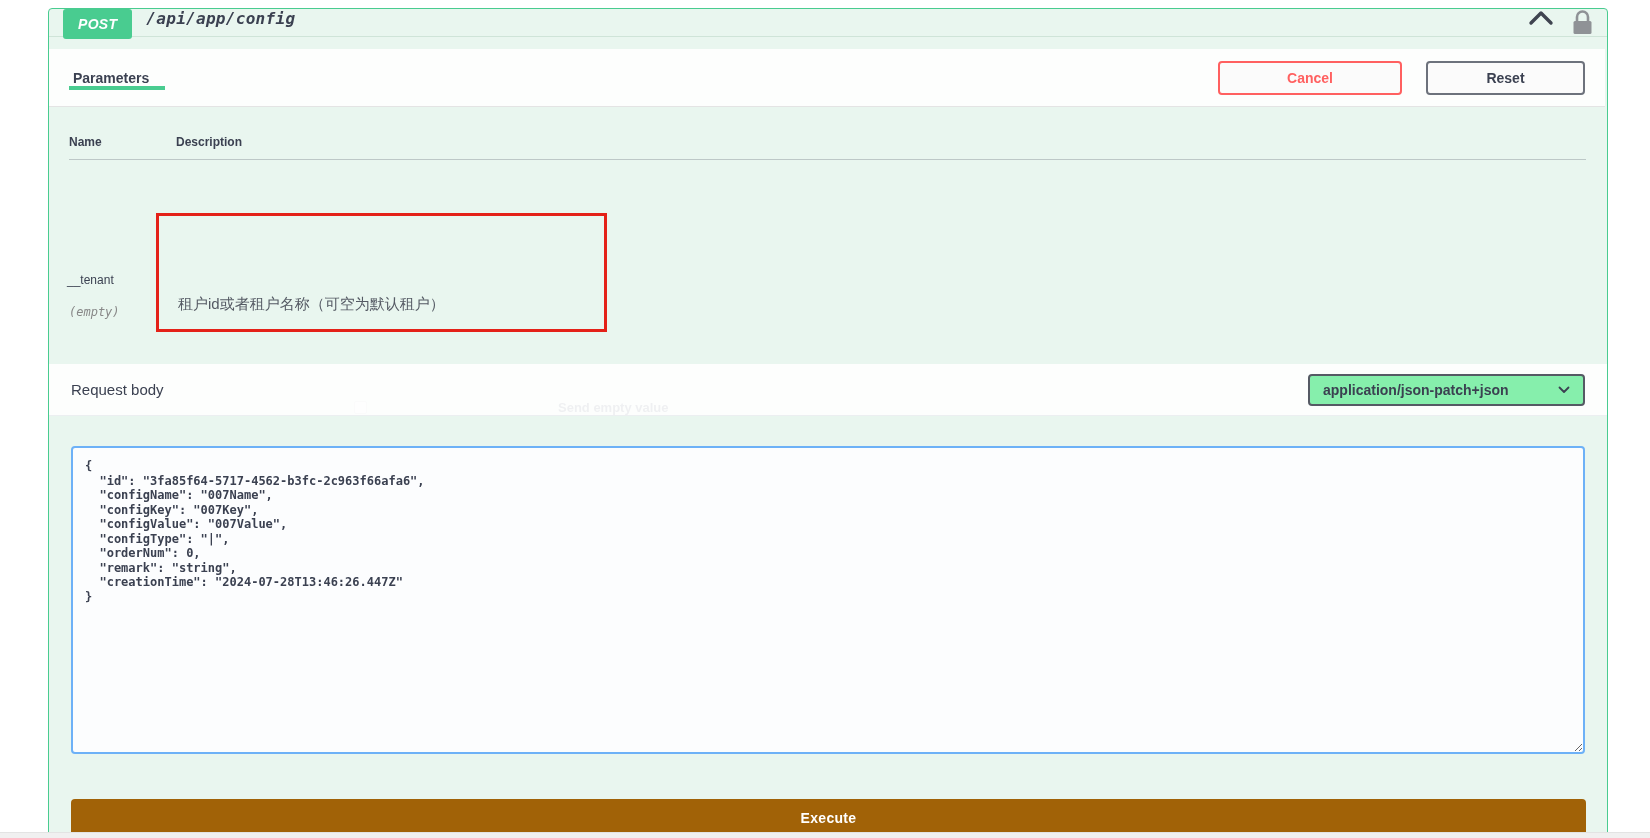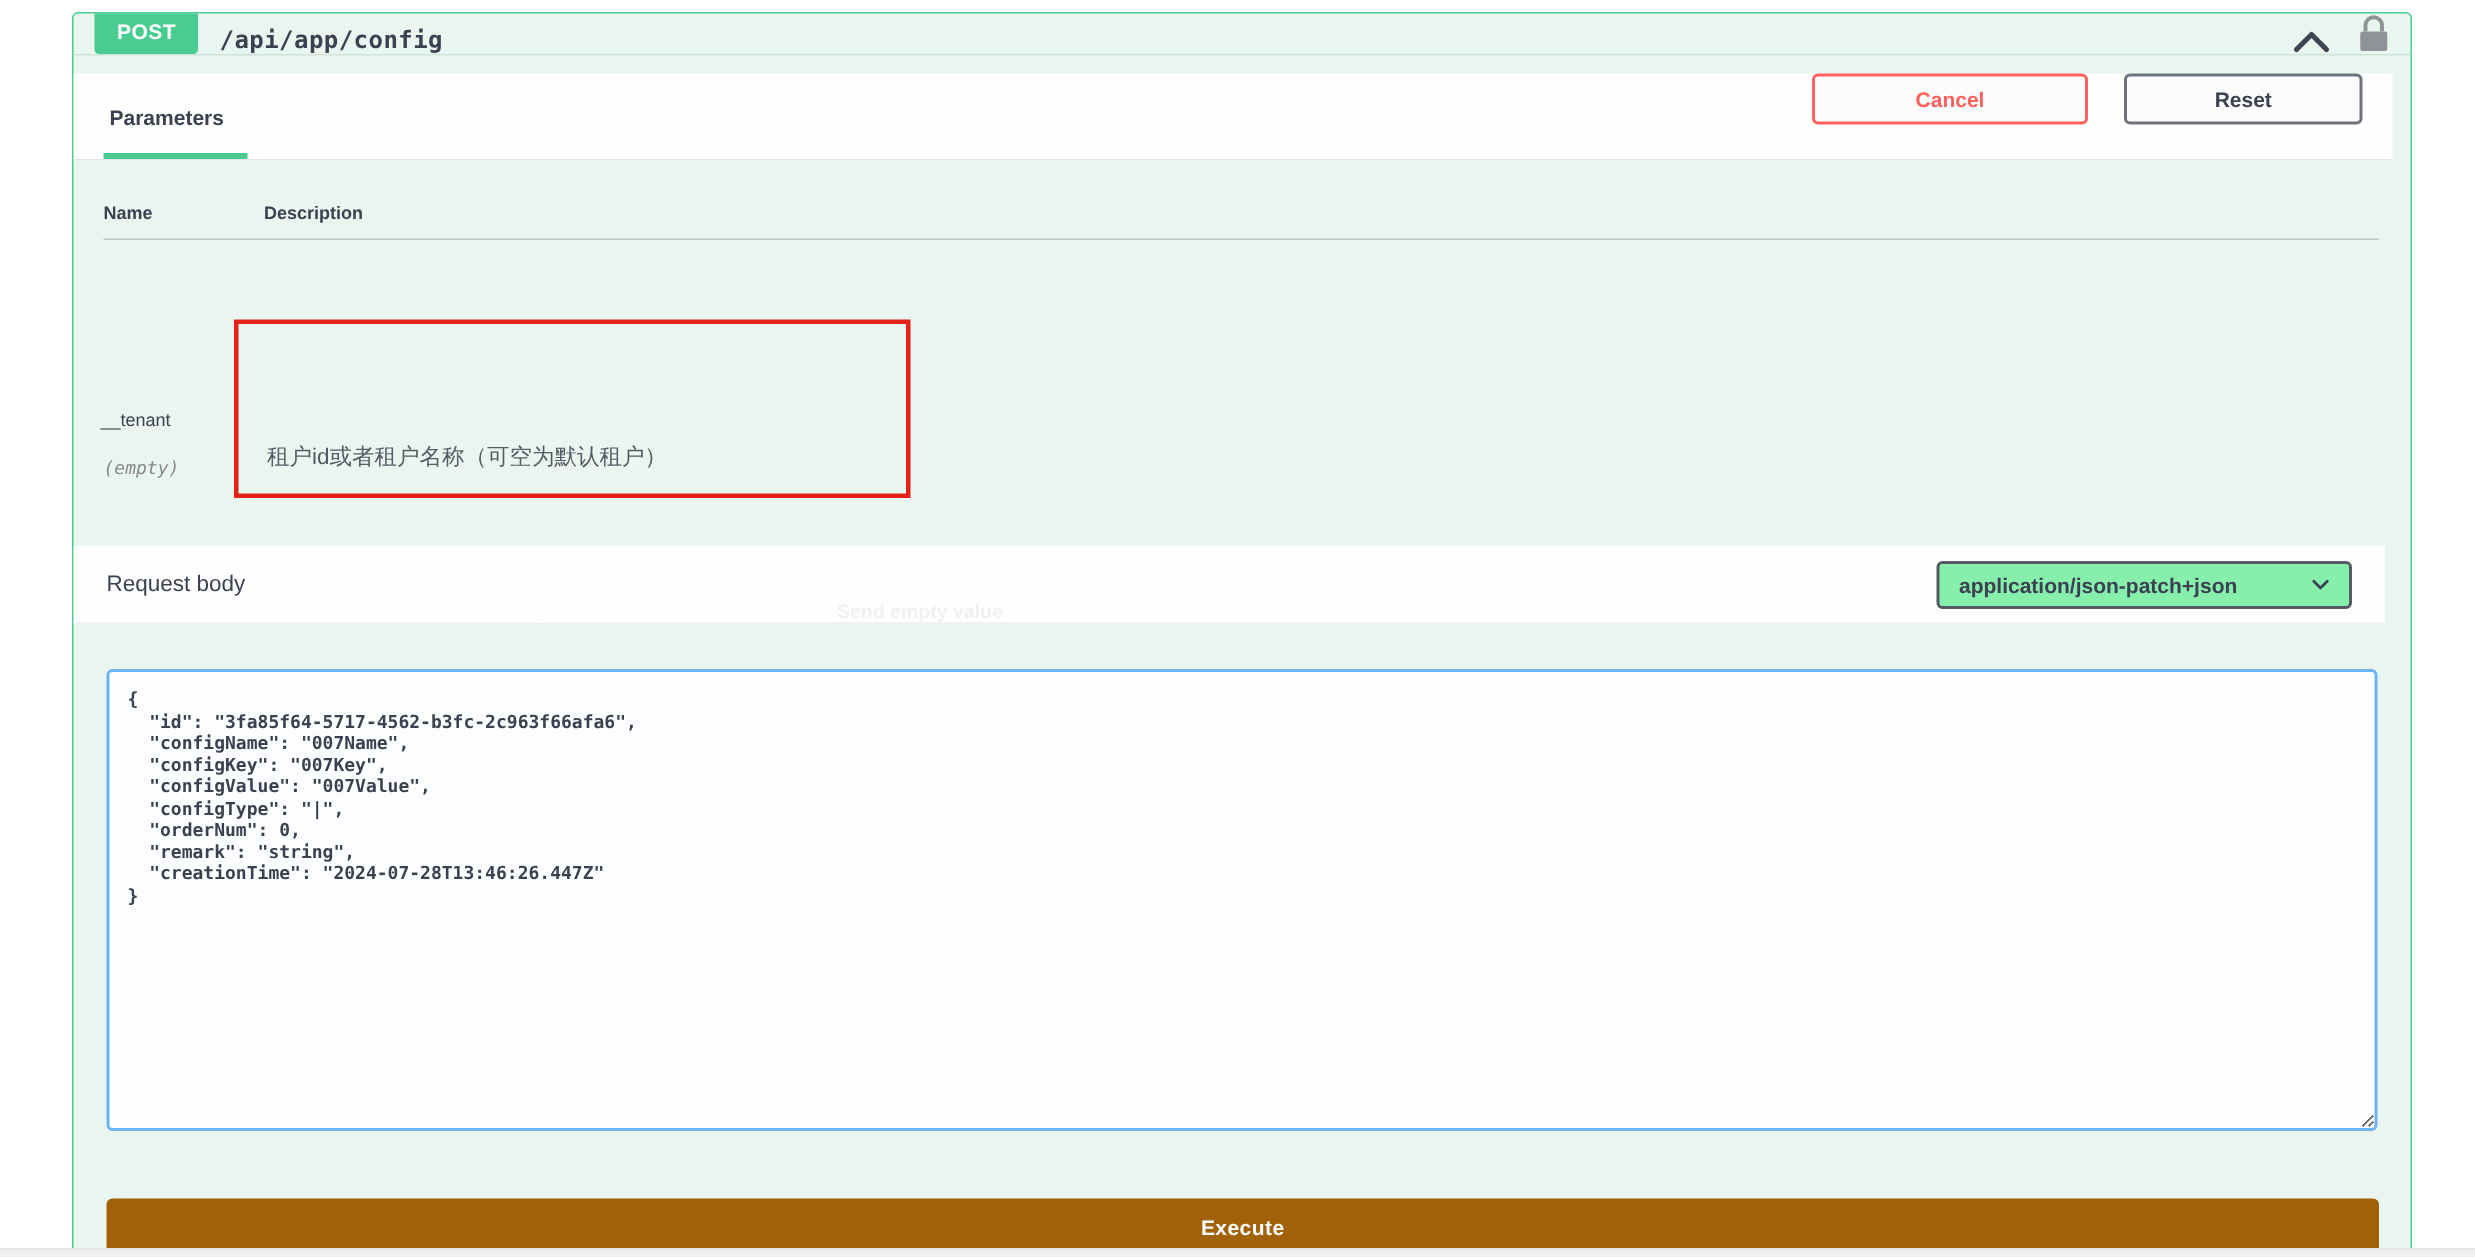--- a/index.html
+++ b/index.html
@@ -6,40 +6,41 @@
   body { background:#ffffff; font-family:"Liberation Sans", sans-serif; }
   .screen { position:relative; width:1650px; height:838px; background:#ffffff; overflow:hidden; }
 
   
   .opblock {
     position:absolute; left:48px; top:8px; width:1560px; height:860px;
     background:#e9f6ef; border:1px solid #49cc90; border-radius:4px; overflow:hidden;
   }
   .op-summary {
     position:absolute; left:0; right:0; top:0; height:28px;
-    display:flex; align-items:flex-end; padding:0 14px;
+    display:flex; align-items:flex-start; padding:0 14px;
     border-bottom:1px solid #cfe4d8;
+    font-style:italic;
   }
   .method-badge {
     background:#49cc90; color:#ffffff; font-weight:bold; font-size:14px;
     padding:7px 15px; border-radius:3px; letter-spacing:0.3px;
   }
   .endpoint-path {
     margin-left:14px; font-family:"DejaVu Sans Mono", monospace;
     font-weight:700; font-size:16px; color:#3b4151; letter-spacing:0.3px;
   }
   .summary-spacer { flex:1; }
   .icon-btn { display:flex; align-items:center; justify-content:center; cursor:pointer; background:none; border:none; }
   .collapse-icon { margin-right:18px; }
 
   
   .tab-row {
-    position:absolute; left:0; right:12px; top:40px; height:58px;
+    position:absolute; left:0; right:2px; top:40px; height:58px;
     background:rgba(255,255,255,0.88); border-bottom:1px solid #e4e4e4;
-    display:flex; padding:0 20px;
+    display:flex; align-items:center; padding:16px 20px;
   }
   .tab-item {
     height:100%; display:flex; align-items:center; padding:0 4px;
     font-size:14px; font-weight:bold; color:#3b4151;
     border-bottom:4px solid #49cc90; padding-top:4px; min-width:96px; cursor:pointer;
   }
   .tab-spacer { flex:1; }
   .btn { font-size:14px; font-weight:bold; border-radius:4px; background:#fbfbfb; cursor:pointer; }
   .btn-cancel {
     width:184px; height:34px; border:2px solid #ff6060; color:#ff6060; margin-right:24px;
@@ -66,21 +67,21 @@
     box-shadow:0 1px 2px rgba(0,0,0,0.04);
   }
   .empty-checkbox {
     position:absolute; left:305px; top:294px; width:13px; height:13px;
     border:1px solid #dcdcdc; border-radius:2px; background:#f5f5f5; cursor:pointer;
   }
   .empty-label { position:absolute; left:509px; top:293px; font-size:13px; font-weight:bold; color:#7d8492; }
 
   
   .rb-header {
-    position:absolute; left:0; right:17px; top:355px; height:52px;
+    position:absolute; left:0; right:0; top:355px; height:52px;
     background:rgba(255,255,255,0.88); border-bottom:1px solid #eceff1;
     display:flex; align-items:center; padding:0 22px; justify-content:space-between;
   }
   .rb-title { font-size:15px; color:#3b4151; }
   .content-type-select {
     width:277px; height:32px; border:2px solid #555a64; border-radius:4px; background:#86efac;
     display:flex; align-items:center; justify-content:space-between; padding:0 13px;
     font-size:14px; font-weight:bold; color:#3b4151; cursor:pointer;
   }
 

